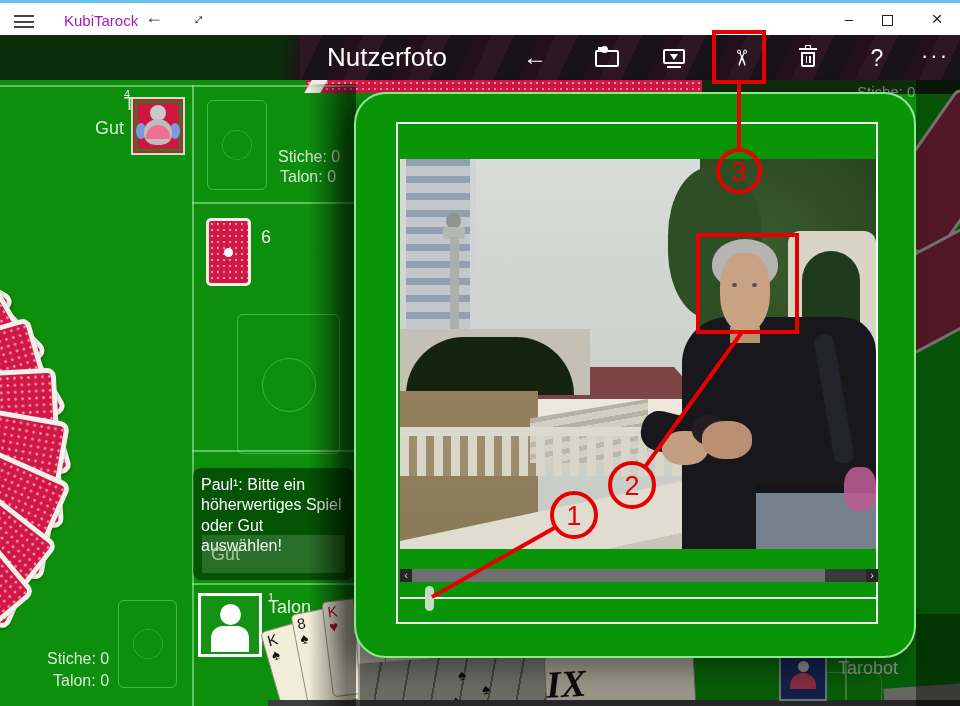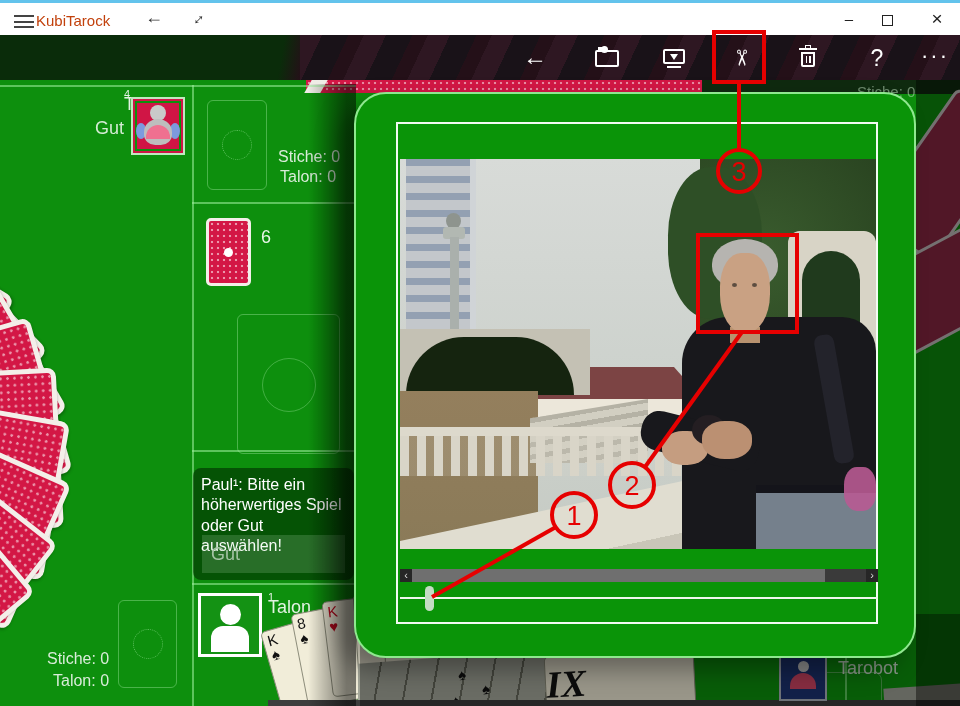--- a/index.html
+++ b/index.html
@@ -5,21 +5,21 @@
   html,body{margin:0;padding:0;background:#333;}
   #stage{position:relative;width:960px;height:706px;overflow:hidden;
          font-family:"Liberation Sans",sans-serif;background:#0d8f0d;}
   #stage *{position:absolute;box-sizing:border-box;}
 
   
   .titlebar{left:0;top:0;width:960px;height:35px;background:#fff;border-top:3px solid #63c3ec;}
   .hamburger{left:14px;top:12px;width:20px;height:13px;
     border-top:2px solid #444;border-bottom:2px solid #444;}
   .hamburger:after{content:"";position:absolute;left:0;top:3.5px;width:20px;height:2px;background:#444;}
-  .win-title{left:36px;top:7px;font-size:15px;color:#c2410c;line-height:21px;}
+  .win-title{left:64px;top:7px;font-size:15px;color:#a21caf;line-height:21px;}
   .tb-back{left:145px;top:4px;font-size:18px;color:#333;}
   .tb-resize{left:189px;top:6px;font-size:16px;color:#333;transform:rotate(-45deg);}
   .win-min{left:838px;top:6px;width:22px;height:22px;text-align:center;font-size:15px;color:#222;line-height:20px;}
   .win-max{left:882px;top:12px;width:11px;height:11px;border:1.5px solid #222;}
   .win-close{left:926px;top:4px;width:22px;height:24px;text-align:center;font-size:19px;color:#222;line-height:24px;}
 
   
   .appbar{left:0;top:35px;width:960px;height:45px;background:#151515;overflow:hidden;}
   .appbar-green{left:0;top:0;width:316px;height:45px;
     background:linear-gradient(100deg,#0a2c0a 88%,#241018 95%);}
@@ -189,20 +189,21 @@
     <div class="tb-back">←</div>
     <div class="tb-resize">↔</div>
     <div class="win-min">–</div>
     <div class="win-max"></div>
     <div class="win-close">×</div>
   </div>
 
   <div class="appbar">
     <div class="appbar-green"></div>
     <div class="appbar-cards"></div>
+    <div class="appbar-title">Nutzerfoto</div>
     <div class="ab-icon ab-back">←</div>
     <div class="ab-icon" style="left:592px;">
       <div class="cam-top"></div>
       <div class="cam-body"></div>
       <div class="cam-lens"></div>
     </div>
     <div class="ab-icon" style="left:659px;">
       <div class="disp-body"></div>
       <div class="disp-arrow"></div>
       <div class="disp-feet"></div>

